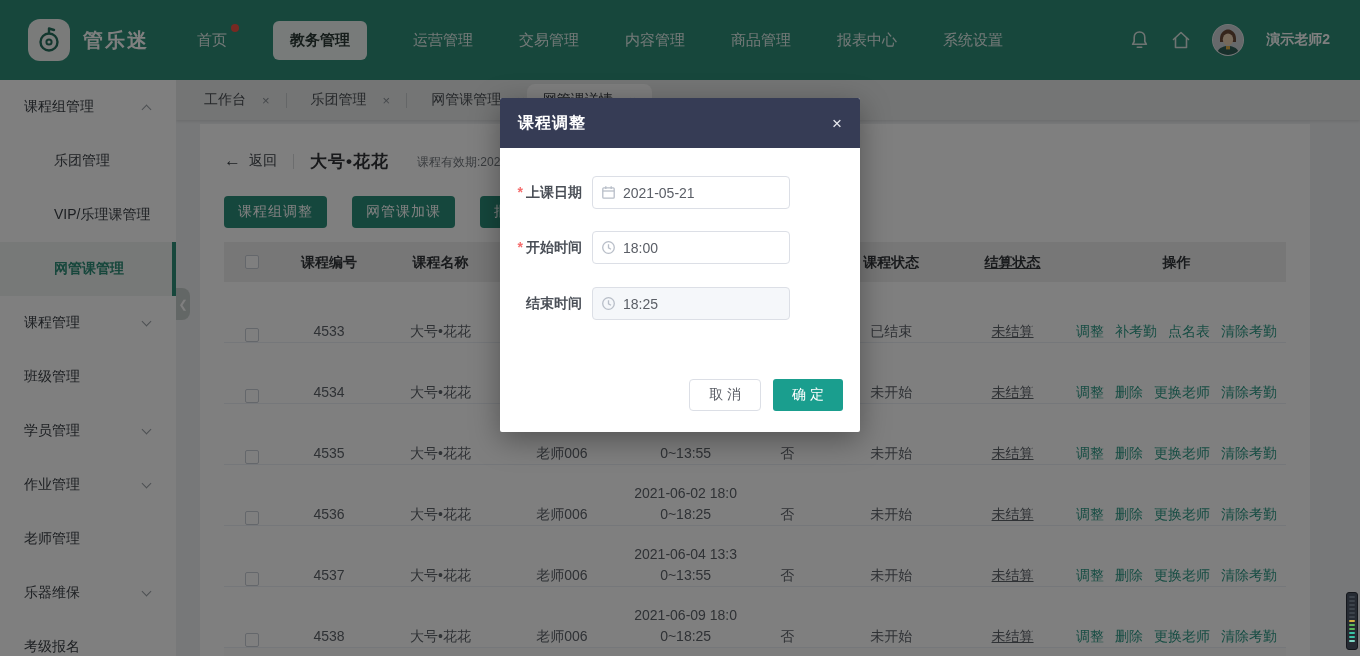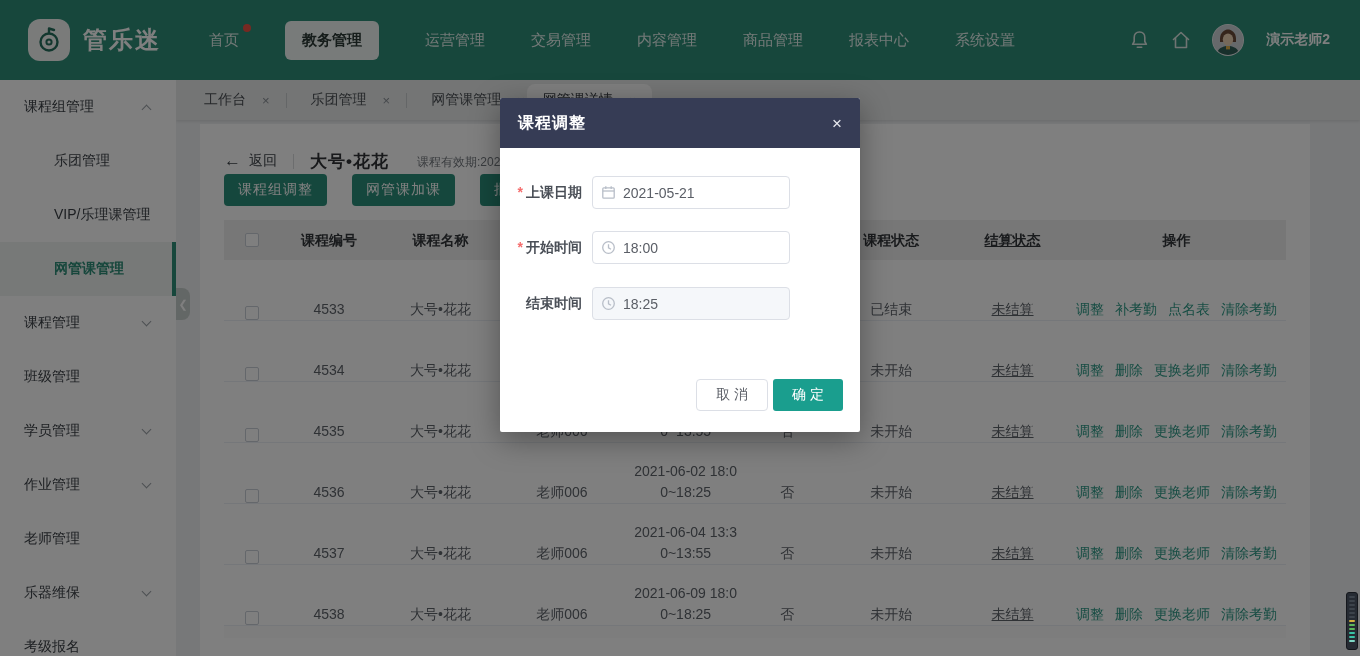--- a/index.html
+++ b/index.html
@@ -5,21 +5,21 @@
   * { margin:0; padding:0; box-sizing:border-box; }
   html,body { width:1360px; height:656px; overflow:hidden; }
   body { font-family:"Liberation Sans","DejaVu Sans",sans-serif; }
   .app { position:relative; width:1360px; height:656px; background:#EEF0F2; overflow:hidden; }
 
   
   .navbar { position:absolute; left:0; top:0; width:1360px; height:80px;
             background:#2E8E78; display:flex; align-items:center; padding:0 30px 0 28px; z-index:10; }
   .logo-box { width:42px; height:42px; border-radius:12px; background:#f4f6f5; display:flex;
               align-items:center; justify-content:center; flex:0 0 auto; }
-  .logo-title { color:#fff; font-size:24px; font-weight:bold; letter-spacing:2px; margin-left:13px; }
+  .logo-title { color:#fff; font-size:20px; font-weight:bold; letter-spacing:2px; margin-left:13px; }
   .nav-items { display:flex; align-items:center; gap:46px; margin-left:48px; }
   .nav-item { position:relative; color:rgba(255,255,255,.88); font-size:15px; cursor:pointer; white-space:nowrap; }
   .nav-item.active { background:rgba(255,255,255,.93); color:#2c3a36; font-weight:bold;
                      padding:10px 17px; border-radius:6px; }
   .nav-dot { position:absolute; top:-7px; right:-12px; width:8px; height:8px; border-radius:50%;
              background:#ef5345; }
   .nav-right { margin-left:auto; display:flex; align-items:center; gap:20px; }
   .nav-right svg { display:block; }
   .user-name { color:#fff; font-size:14px; margin-left:2px;font-weight:bold; }
   .avatar-wrap { width:32px; height:32px; border-radius:50%; overflow:hidden; background:#ccd3d6;
@@ -54,21 +54,21 @@
 
   
   .content { position:absolute; left:176px; top:120px; width:1184px; height:536px; background:#EEF0F2; z-index:4; }
   .card { position:absolute; left:24px; top:4px; width:1110px; height:560px; background:#fff; padding:24px 24px 0 24px; }
   .back-row { display:flex; align-items:center; height:26px; }
   .back-arrow { font-size:17px; color:#3c4147; margin-right:8px; cursor:pointer; }
   .back-label { font-size:14px; color:#3c4147; cursor:pointer; }
   .back-div { width:1px; height:15px; background:#d8dadd; margin:0 16px; }
   .page-title { font-size:17px; font-weight:bold; color:#303236; letter-spacing:1px; }
   .validity { font-size:12px; color:#73787e; margin-left:28px; margin-top:3px; }
-  .btn-row { display:flex; gap:25px; }
+  .btn-row { display:flex; gap:25px; margin-top:22px; }
   .btn-teal { height:32px; padding:0 14px; background:#2B8E7A; color:#fff; font-size:14px; border:none;
               border-radius:4px; cursor:pointer; letter-spacing:1px; }
 
   
   .table { margin-top:14px; width:1062px; }
   .t-head { display:flex; align-items:center; height:40px; background:#EFEFEF; }
   .t-row  { display:flex; align-items:flex-end; height:61px; border-bottom:1px solid #EBEEF5; background:#fff; }
   .t-cell { display:flex; align-items:center; justify-content:center; text-align:center;
             font-size:14px; color:#5f646b; flex-direction:column; line-height:21px; }
   .t-head .t-cell { color:#33363a; font-weight:bold; flex-direction:row; }
@@ -88,21 +88,21 @@
   .modal-title { color:#fff; font-size:16px; font-weight:bold; letter-spacing:1px; }
   .modal-close { margin-left:auto; color:#e8e9ef; font-size:17px; cursor:pointer; line-height:1; }
   .form-row { position:absolute; left:0; width:100%; height:33px; display:flex; align-items:center; }
   .form-label { width:82px; text-align:right; font-size:14px; color:#4a4f57; font-weight:bold; flex:0 0 auto; }
   .req-star { color:#F56C6C; margin-right:3px; font-size:14px; }
   .form-input { margin-left:10px; width:198px; height:33px; border:1px solid #DCDFE6; border-radius:4px;
                 display:flex; align-items:center; padding:0 8px; background:#fff; }
   .form-input.disabled { background:#F5F7FA; }
   .form-input .fi-icon { display:flex; margin-right:7px; }
   .fi-value { font-size:14px; color:#5a5e66; }
-  .modal-footer { position:absolute; right:17px; bottom:21px; display:flex; gap:5px; }
+  .modal-footer { position:absolute; right:17px; bottom:21px; display:flex; gap:12px; }
   .btn-cancel { height:32px; padding:0 19px; background:#fff; border:1px solid #DCDFE6; border-radius:4px;
                 color:#5a5e66; font-size:14px; cursor:pointer; }
   .btn-confirm { height:32px; padding:0 19px; background:#1A9E8E; border:none; border-radius:3px;
                  color:#fff; font-size:14px; cursor:pointer; }
 
   
   .scroll-widget { position:absolute; right:2px; top:592px; width:12px; height:58px; z-index:60;
                    background:#262B33; border:1px solid #14171c; border-radius:3px; padding:3px 2px; }
   .sw-line { height:2px; border-radius:1px; margin-bottom:2px; }
 </style>

